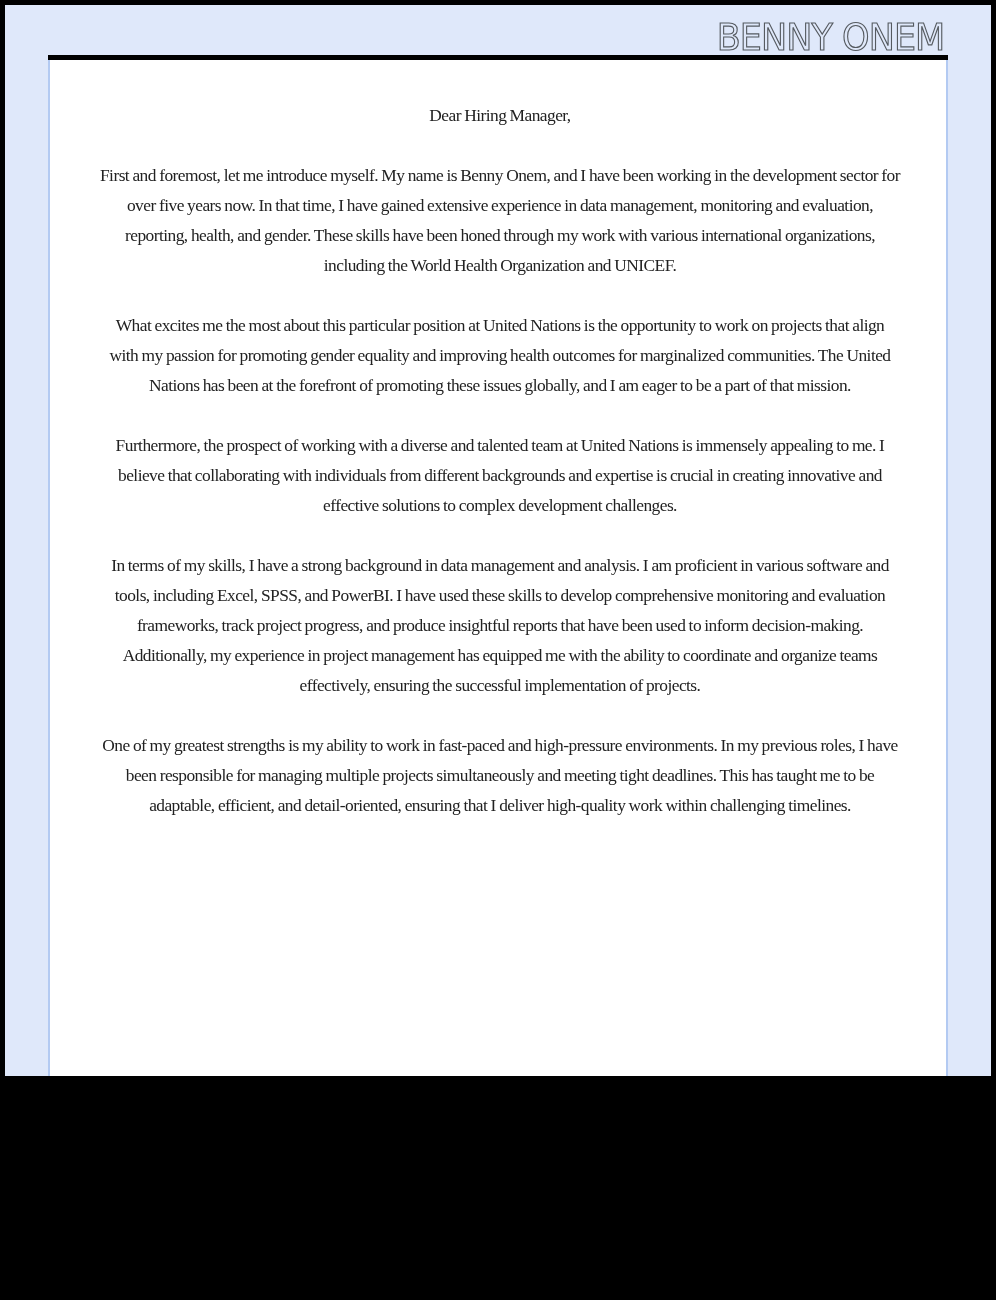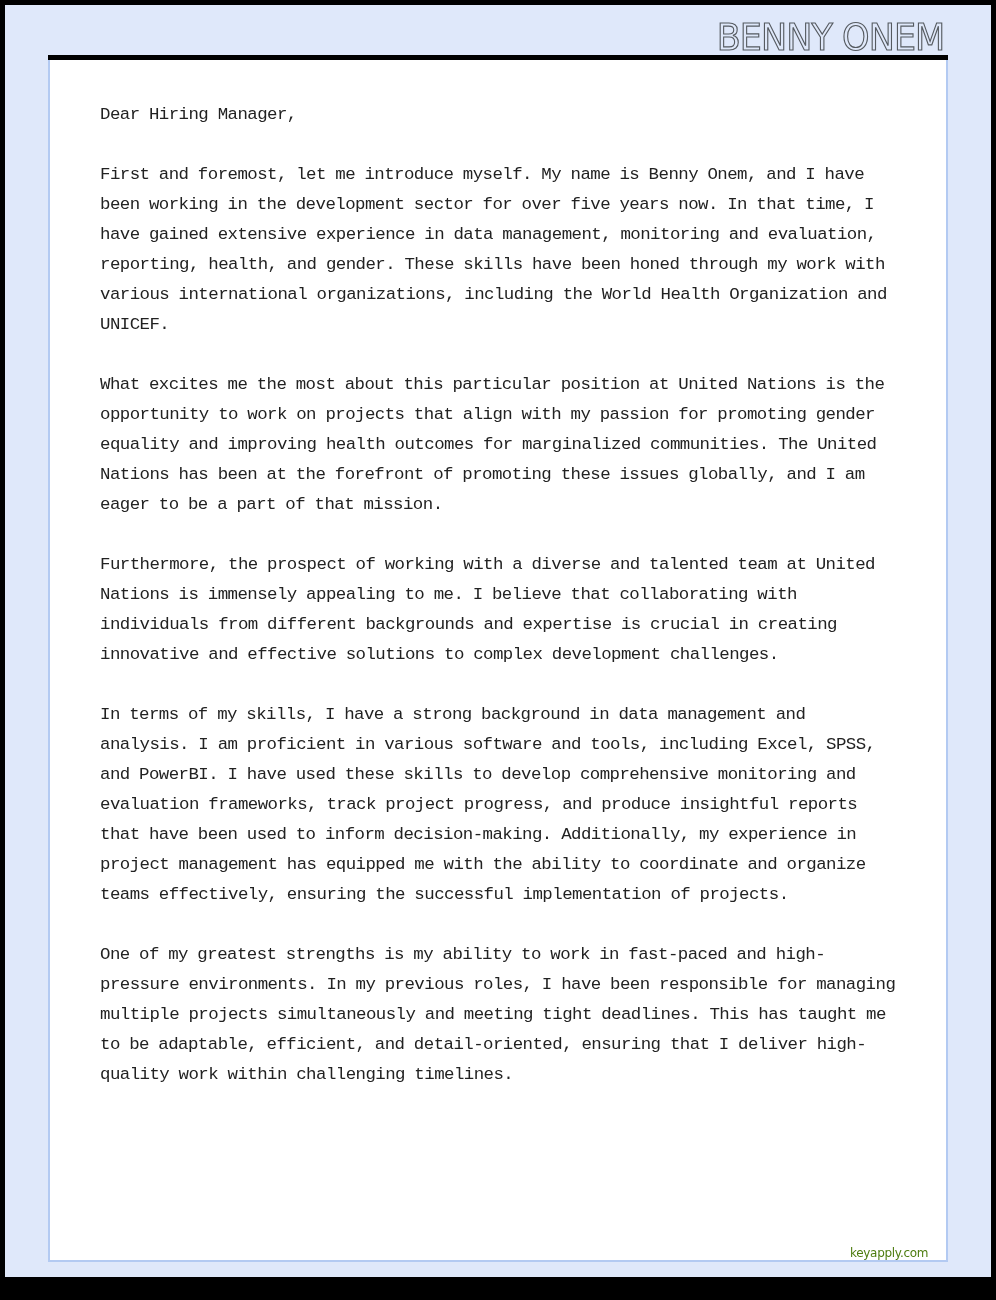--- a/index.html
+++ b/index.html
@@ -12,21 +12,21 @@
       overflow: hidden;
       background: #000;
       position: relative;
       font-family: "DejaVu Sans", sans-serif;
     }
     .frame {
       position: absolute;
       left: 5px;
       top: 5px;
       width: 986px;
-      height: 1272px;
+      height: 1071px;
       background: #dfe8fa;
       overflow: hidden;
     }
     .name-heading {
       position: absolute;
       right: 47px;
       top: 10px;
       font-family: "DejaVu Sans", sans-serif;
       font-size: 38px;
       font-weight: normal;
@@ -55,26 +55,27 @@
       background: #ffffff;
       border-left: 2px solid #b3caf2;
       border-right: 2px solid #b3caf2;
       border-bottom: 2px solid #b3caf2;
     }
     .letter {
       position: absolute;
       left: 95px;
       top: 95px;
       width: 800px;
-      font-family: Liberation Mono, monospace;
+      font-family: Liberation Serif, serif;
       font-size: 17.4px;
       line-height: 30px;
       color: #222;
       letter-spacing: -0.55px;
       word-spacing: -0.5px;
+      text-align: center;
     }
     .letter p {
       margin: 0 0 30px 0;
     }
     .watermark {
       position: absolute;
       left: 845px;
       top: 1241px;
       font-family: "DejaVu Sans", sans-serif;
       font-size: 12px;

